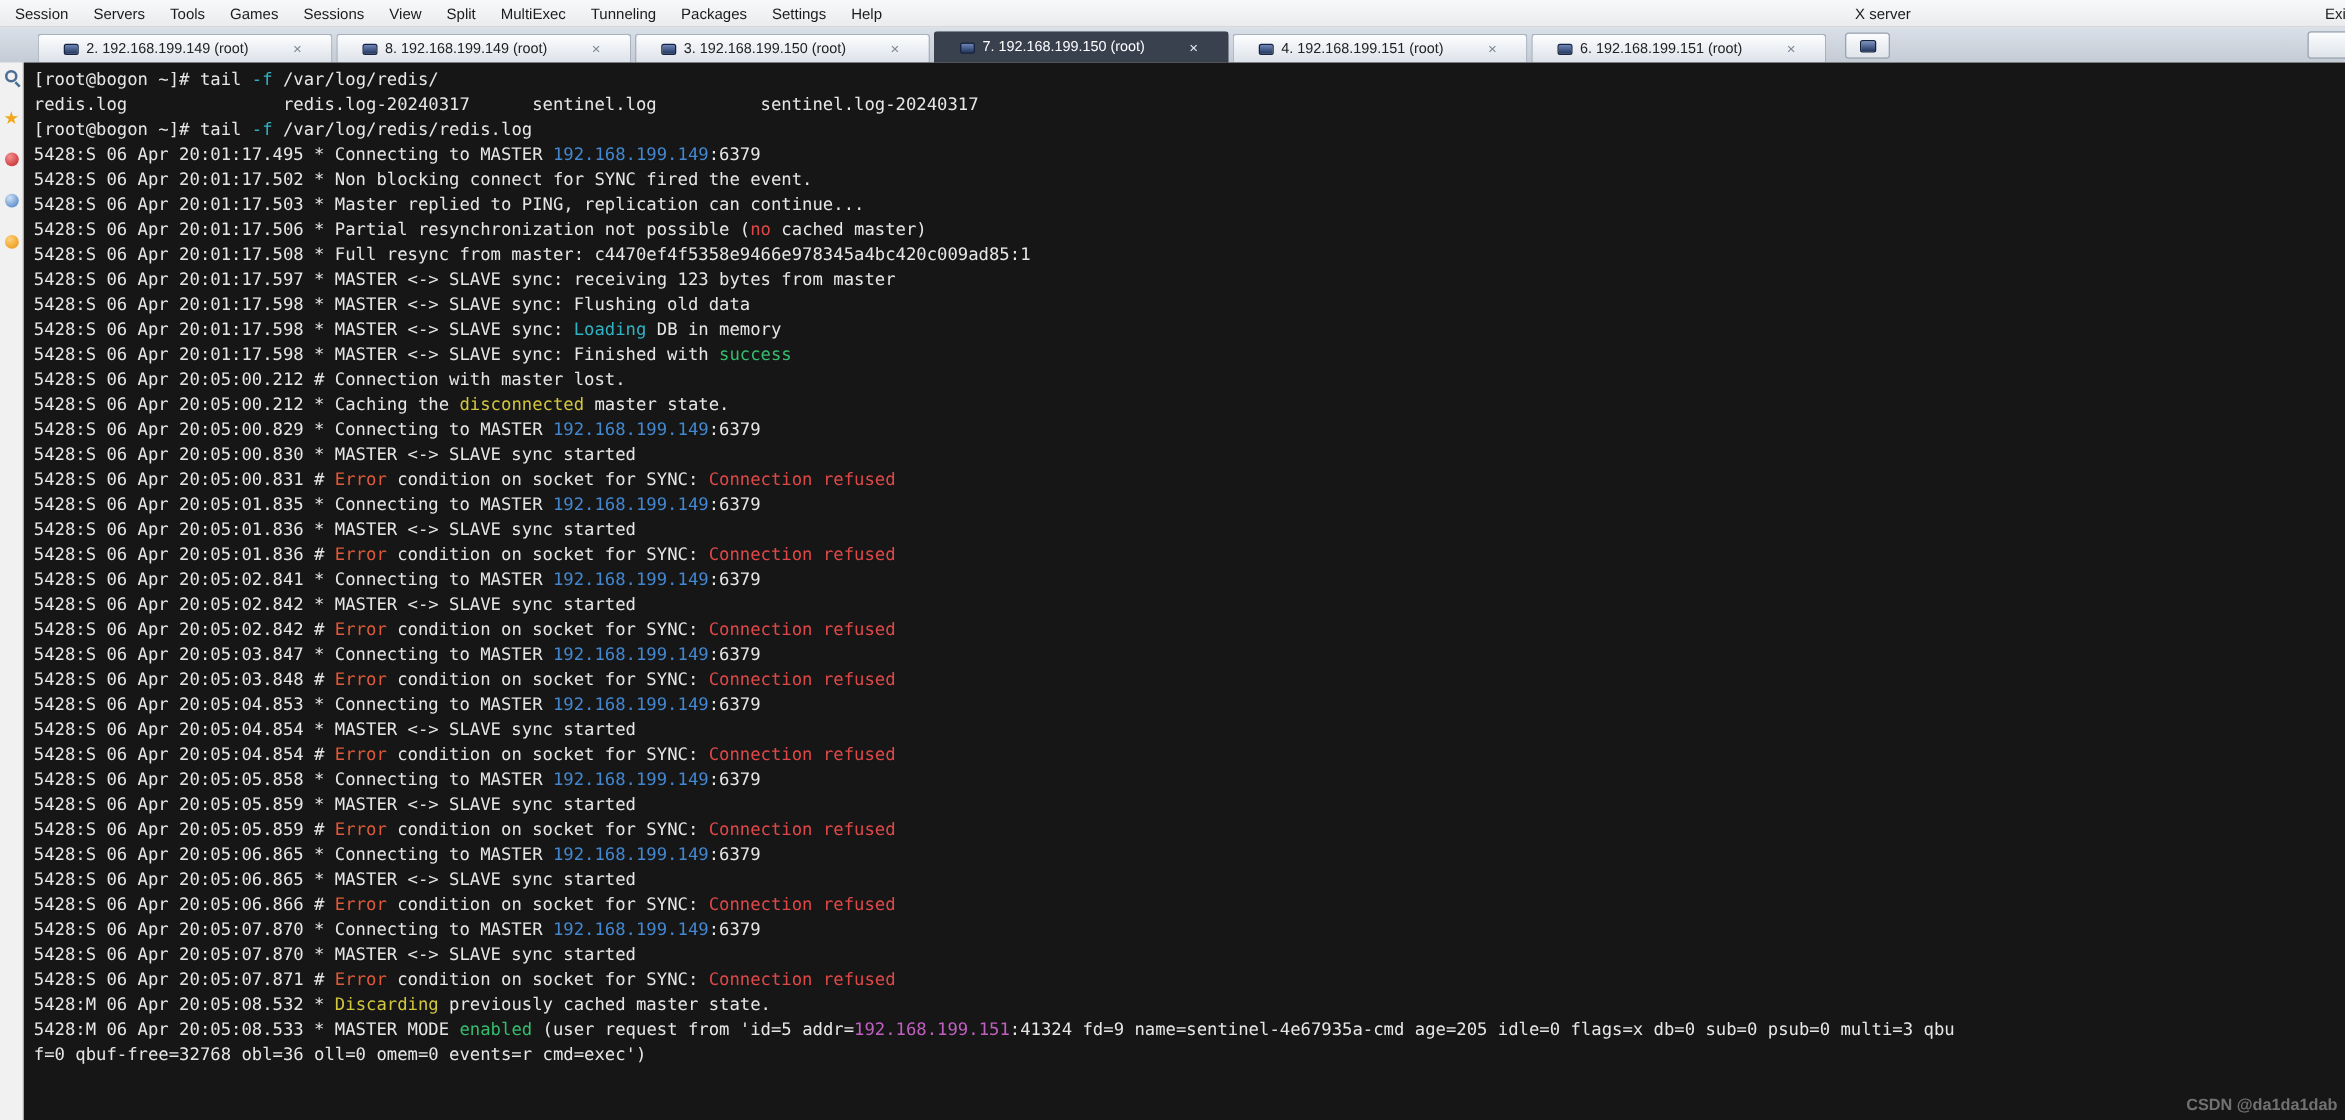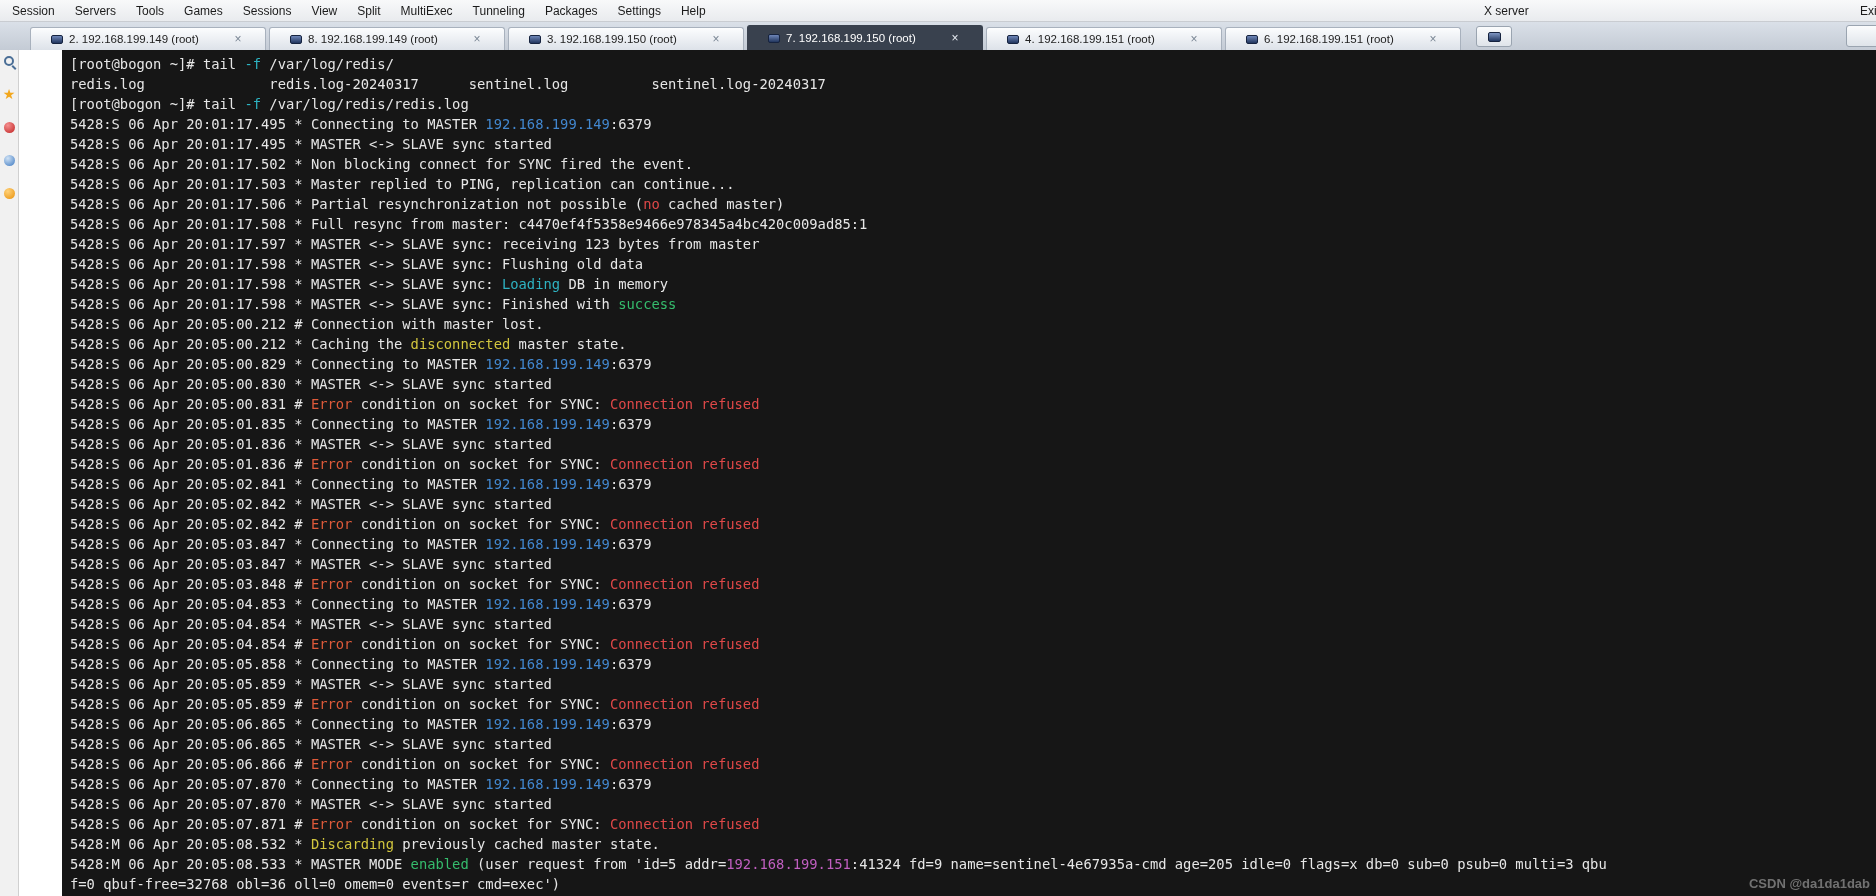--- a/index.html
+++ b/index.html
@@ -87,21 +87,20 @@
   .session-icon { width: 11px; height: 11px; border-radius: 50%; background: radial-gradient(circle at 35% 30%, #ffd27a, #e8900a); }
 
   
   .terminal {
     flex: 1; height: 100%; position: relative; overflow: hidden;
     background: var(--terminal-bg);
     color: var(--fg);
     font-family: "DejaVu Sans Mono", monospace;
     font-size: 13.8px; line-height: 20px;
     padding: 4px 0 0 8px;
-    margin-left: 43px;
   }
   .term-line { height: 20px; white-space: pre; }
   .c-b { color: var(--blue-ip); }
   .c-c { color: var(--cyan); }
   .c-r { color: var(--red); }
   .c-o { color: var(--orange-red); }
   .c-y { color: var(--yellow); }
   .c-g { color: var(--green); }
   .c-m { color: var(--magenta); }
   .watermark {
@@ -182,42 +181,40 @@
         <span class="side-icon record-icon"></span>
         <span class="side-icon pencil-icon"></span>
         <span class="side-icon session-icon"></span>
       </div>
     <div class="terminal">
       <div id="term-lines">
           <div class="term-line"><span>[root@bogon ~]# tail </span><span class="c-c">-f</span><span> /var/log/redis/</span></div>
           <div class="term-line"><span>redis.log               redis.log-20240317      sentinel.log          sentinel.log-20240317</span></div>
           <div class="term-line"><span>[root@bogon ~]# tail </span><span class="c-c">-f</span><span> /var/log/redis/redis.log</span></div>
           <div class="term-line"><span>5428:S 06 Apr 20:01:17.495 * Connecting to MASTER </span><span class="c-b">192.168.199.149</span><span>:6379</span></div>
-          <div class="term-line"><span>5428:S 06 Apr 20:01:17.495 * MASTER &lt;-&gt; SLAVE sync started</span></div>
           <div class="term-line"><span>5428:S 06 Apr 20:01:17.502 * Non blocking connect for SYNC fired the event.</span></div>
           <div class="term-line"><span>5428:S 06 Apr 20:01:17.503 * Master replied to PING, replication can continue...</span></div>
           <div class="term-line"><span>5428:S 06 Apr 20:01:17.506 * Partial resynchronization not possible (</span><span class="c-r">no</span><span> cached master)</span></div>
           <div class="term-line"><span>5428:S 06 Apr 20:01:17.508 * Full resync from master: c4470ef4f5358e9466e978345a4bc420c009ad85:1</span></div>
           <div class="term-line"><span>5428:S 06 Apr 20:01:17.597 * MASTER &lt;-&gt; SLAVE sync: receiving 123 bytes from master</span></div>
           <div class="term-line"><span>5428:S 06 Apr 20:01:17.598 * MASTER &lt;-&gt; SLAVE sync: Flushing old data</span></div>
           <div class="term-line"><span>5428:S 06 Apr 20:01:17.598 * MASTER &lt;-&gt; SLAVE sync: </span><span class="c-c">Loading</span><span> DB in memory</span></div>
           <div class="term-line"><span>5428:S 06 Apr 20:01:17.598 * MASTER &lt;-&gt; SLAVE sync: Finished with </span><span class="c-g">success</span></div>
           <div class="term-line"><span>5428:S 06 Apr 20:05:00.212 # Connection with master lost.</span></div>
           <div class="term-line"><span>5428:S 06 Apr 20:05:00.212 * Caching the </span><span class="c-y">disconnected</span><span> master state.</span></div>
           <div class="term-line"><span>5428:S 06 Apr 20:05:00.829 * Connecting to MASTER </span><span class="c-b">192.168.199.149</span><span>:6379</span></div>
           <div class="term-line"><span>5428:S 06 Apr 20:05:00.830 * MASTER &lt;-&gt; SLAVE sync started</span></div>
           <div class="term-line"><span>5428:S 06 Apr 20:05:00.831 # </span><span class="c-o">Error</span><span> condition on socket for SYNC: </span><span class="c-r">Connection refused</span></div>
           <div class="term-line"><span>5428:S 06 Apr 20:05:01.835 * Connecting to MASTER </span><span class="c-b">192.168.199.149</span><span>:6379</span></div>
           <div class="term-line"><span>5428:S 06 Apr 20:05:01.836 * MASTER &lt;-&gt; SLAVE sync started</span></div>
           <div class="term-line"><span>5428:S 06 Apr 20:05:01.836 # </span><span class="c-o">Error</span><span> condition on socket for SYNC: </span><span class="c-r">Connection refused</span></div>
           <div class="term-line"><span>5428:S 06 Apr 20:05:02.841 * Connecting to MASTER </span><span class="c-b">192.168.199.149</span><span>:6379</span></div>
           <div class="term-line"><span>5428:S 06 Apr 20:05:02.842 * MASTER &lt;-&gt; SLAVE sync started</span></div>
           <div class="term-line"><span>5428:S 06 Apr 20:05:02.842 # </span><span class="c-o">Error</span><span> condition on socket for SYNC: </span><span class="c-r">Connection refused</span></div>
           <div class="term-line"><span>5428:S 06 Apr 20:05:03.847 * Connecting to MASTER </span><span class="c-b">192.168.199.149</span><span>:6379</span></div>
-          <div class="term-line"><span>5428:S 06 Apr 20:05:03.847 * MASTER &lt;-&gt; SLAVE sync started</span></div>
           <div class="term-line"><span>5428:S 06 Apr 20:05:03.848 # </span><span class="c-o">Error</span><span> condition on socket for SYNC: </span><span class="c-r">Connection refused</span></div>
           <div class="term-line"><span>5428:S 06 Apr 20:05:04.853 * Connecting to MASTER </span><span class="c-b">192.168.199.149</span><span>:6379</span></div>
           <div class="term-line"><span>5428:S 06 Apr 20:05:04.854 * MASTER &lt;-&gt; SLAVE sync started</span></div>
           <div class="term-line"><span>5428:S 06 Apr 20:05:04.854 # </span><span class="c-o">Error</span><span> condition on socket for SYNC: </span><span class="c-r">Connection refused</span></div>
           <div class="term-line"><span>5428:S 06 Apr 20:05:05.858 * Connecting to MASTER </span><span class="c-b">192.168.199.149</span><span>:6379</span></div>
           <div class="term-line"><span>5428:S 06 Apr 20:05:05.859 * MASTER &lt;-&gt; SLAVE sync started</span></div>
           <div class="term-line"><span>5428:S 06 Apr 20:05:05.859 # </span><span class="c-o">Error</span><span> condition on socket for SYNC: </span><span class="c-r">Connection refused</span></div>
           <div class="term-line"><span>5428:S 06 Apr 20:05:06.865 * Connecting to MASTER </span><span class="c-b">192.168.199.149</span><span>:6379</span></div>
           <div class="term-line"><span>5428:S 06 Apr 20:05:06.865 * MASTER &lt;-&gt; SLAVE sync started</span></div>
           <div class="term-line"><span>5428:S 06 Apr 20:05:06.866 # </span><span class="c-o">Error</span><span> condition on socket for SYNC: </span><span class="c-r">Connection refused</span></div>

